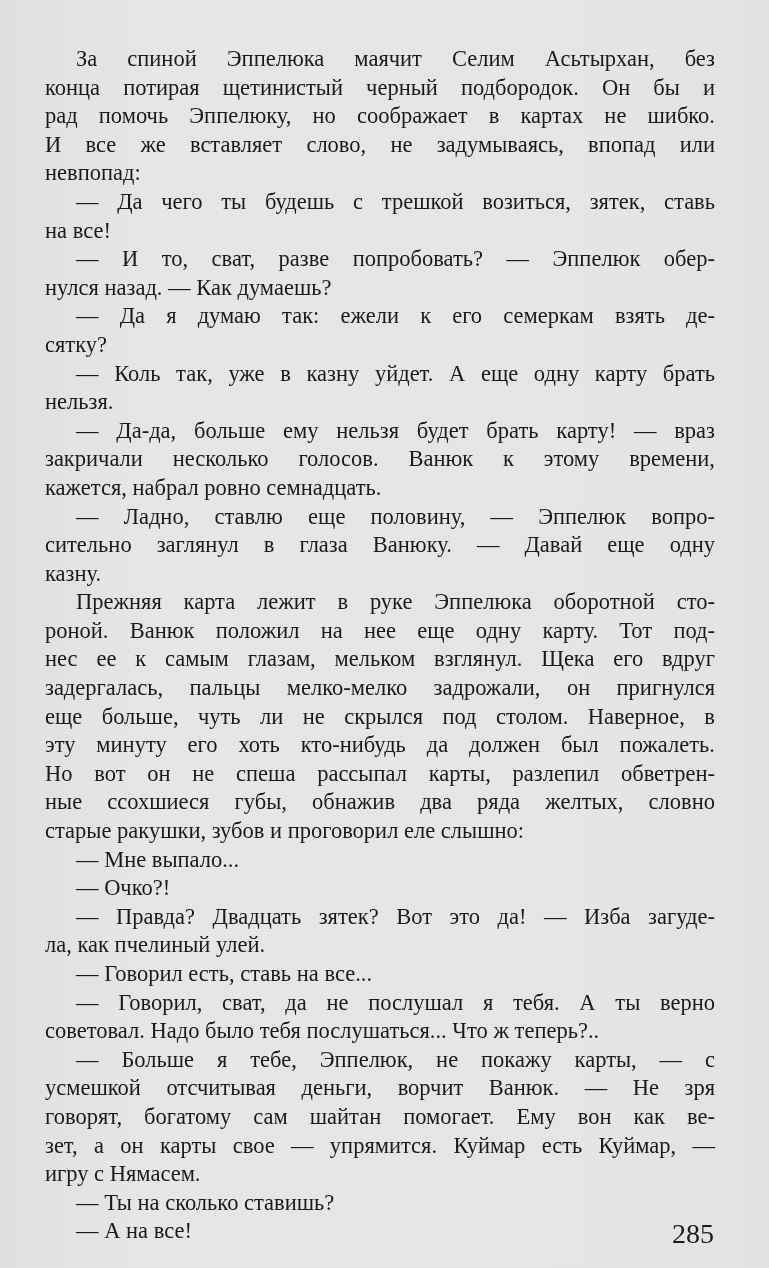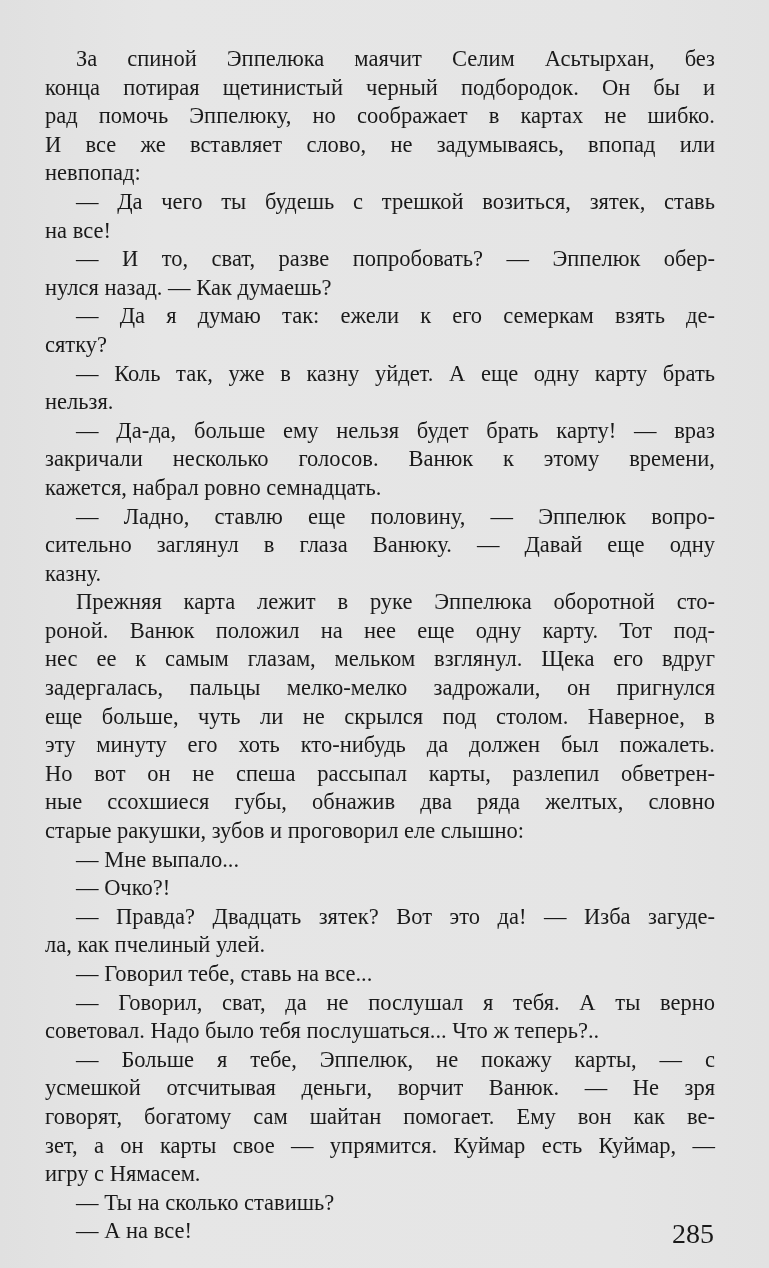--- a/index.html
+++ b/index.html
@@ -85,21 +85,21 @@
         <span class="line last">— Мне выпало...</span>
       </p>
       <p>
         <span class="line last">— Очко?!</span>
       </p>
       <p>
         <span class="line">— Правда? Двадцать зятек? Вот это да! — Изба загуде-</span>
         <span class="line last" style="margin-left: -31px;">ла, как пчелиный улей.</span>
       </p>
       <p>
-        <span class="line last">— Говорил тебе, ставь на все...</span>
+        <span class="line last">— Говорил есть, ставь на все...</span>
       </p>
       <p>
         <span class="line">— Говорил, сват, да не послушал я тебя. А ты верно</span>
         <span class="line last" style="margin-left: -31px;">советовал. Надо было тебя послушаться... Что ж теперь?..</span>
       </p>
       <p>
         <span class="line">— Больше я тебе, Эппелюк, не покажу карты, — с</span>
         <span class="line" style="margin-left: -31px;">усмешкой отсчитывая деньги, ворчит Ванюк. — Не зря</span>
         <span class="line" style="margin-left: -31px;">говорят, богатому сам шайтан помогает. Ему вон как ве-</span>
         <span class="line" style="margin-left: -31px;">зет, а он карты свое — упрямится. Куймар есть Куймар, —</span>

